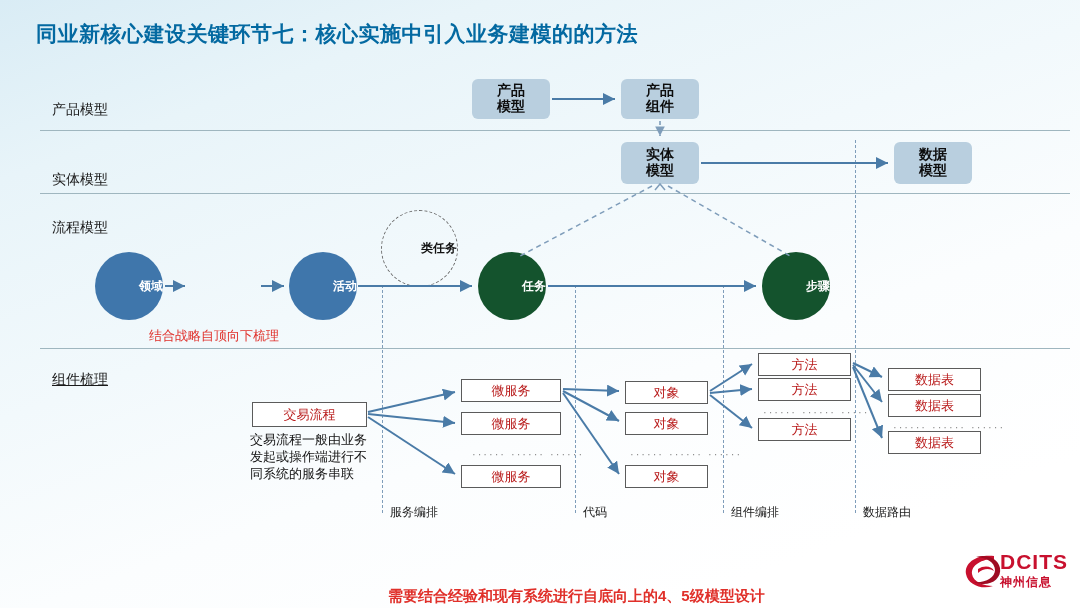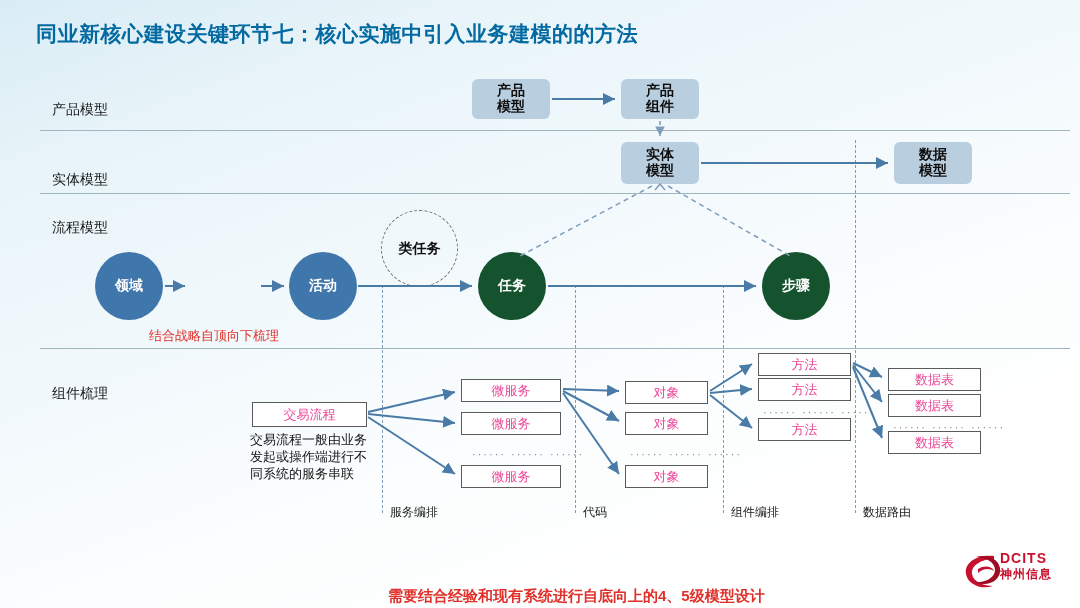--- a/index.html
+++ b/index.html
@@ -39,37 +39,37 @@
     font-size: 14px; font-weight: bold;
     display: flex; flex-direction: column;
     align-items: center; justify-content: center;
     line-height: 1.12;
     text-align: center;
   }
 
   
   .circ {
     position: absolute; border-radius: 50%;
-    display: flex; align-items: center; justify-content: center;
-    font-size: 14px; font-weight: bold; color: #ffffff;
+    display: flex; align-items: center; justify-content: flex-end;
+    font-size: 12px; font-weight: bold; color: #ffffff;
     white-space: nowrap;
   }
   .circ.dark { background: #3f76ab; }
   .circ.light { background: #14532d; }
   .circ.dashed {
     background: transparent; border: 1px dashed #6a6a6a;
     color: #111111;
   }
 
   
   .rbox {
     position: absolute;
     background: #ffffff;
     border: 1px solid #5b5b5b;
-    font-size: 13px; color: #ec4899;
+    font-size: 13px; color: #b91c1c;
     display: flex; align-items: center; justify-content: center;
     white-space: nowrap;
     font-family: Liberation Serif, serif;
   }
 
   
   .vdash {
     position: absolute; width: 0; border-left: 1px dashed #7f9dba;
   }
 
@@ -101,40 +101,40 @@
   svg.overlay {
     position: absolute; left: 0; top: 0;
     width: 1080px; height: 608px;
     pointer-events: none;
   }
 
   
   .logo { position: absolute; left: 962px; top: 548px; width: 110px; height: 46px; }
   .logo-text { position: absolute; left: 1000px; top: 550px; }
   .logo-en {
-    font-size: 14px; font-weight: bold; color: #c8102e; letter-spacing: 1px;
+    font-size: 21px; font-weight: bold; color: #c8102e; letter-spacing: 1px;
     font-family: "Liberation Sans", sans-serif;
   }
   .logo-cn { font-size: 12px; font-weight: bold; color: #c8102e; letter-spacing: 1px; }
 </style>
 </head>
 <body>
 
 <div id="stage">
 
   <div class="title">同业新核心建设关键环节七：核心实施中引入业务建模的的方法</div>
 
   <div class="hline" style="left:40px; top:130px; width:1030px;"></div>
   <div class="hline" style="left:40px; top:193px; width:1030px;"></div>
   <div class="hline" style="left:40px; top:348px; width:1030px;"></div>
 
   <div class="row-label" style="left:52px; top:101px;">产品模型</div>
   <div class="row-label" style="left:52px; top:151px;margin-top:20px;">实体模型</div>
   <div class="row-label" style="left:52px; top:219px;">流程模型</div>
-  <div class="row-label" style="left:52px; top:385px;">组件梳理</div>
+  <div class="row-label" style="left:52px; top:371px;text-decoration:underline;">组件梳理</div>
 
   <div class="mbox" style="left:472px; top:79px; width:78px; height:40px;">
     <span>产品</span>
     <span>模型</span>
   </div>
   <div class="mbox" style="left:621px; top:79px; width:78px; height:40px;">
     <span>产品</span>
     <span>组件</span>
   </div>
 

